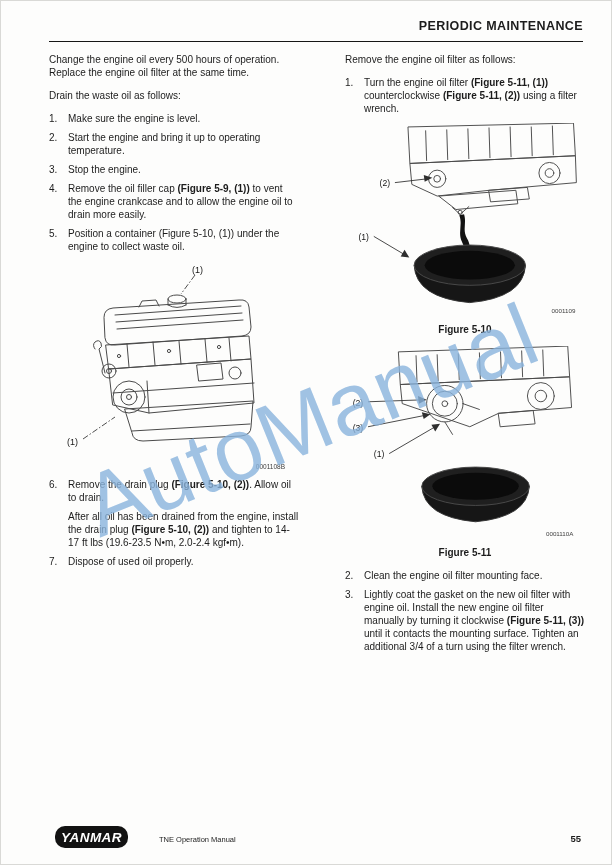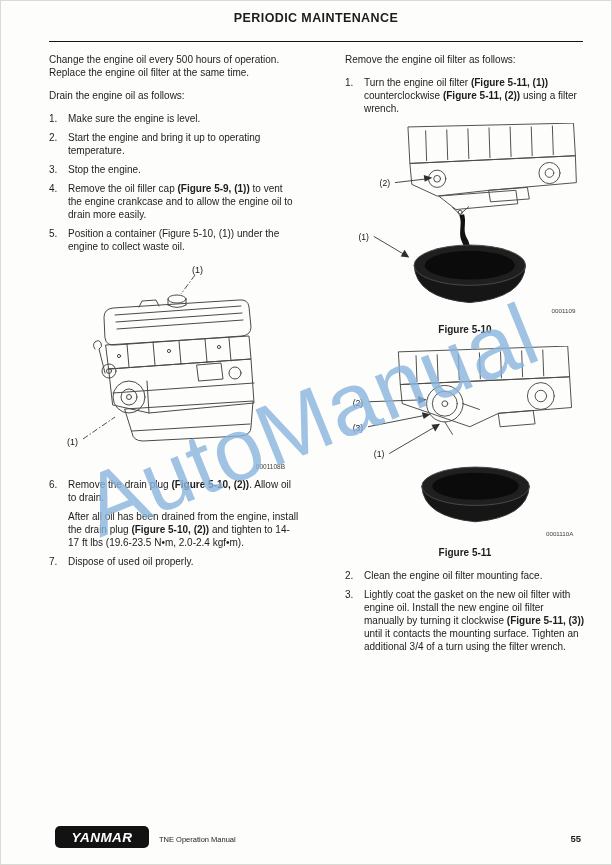--- a/index.html
+++ b/index.html
@@ -1,20 +1,20 @@
 <!DOCTYPE html>
 <html><head>
 <meta charset="utf-8">
 <style>
   * { margin:0; padding:0; box-sizing:border-box; }
   html,body { width:612px; height:865px; }
   body { background:#e9e9e7; font-family:"Liberation Sans","DejaVu Sans",sans-serif; color:#1c1c1c; }
   .page { position:relative; width:612px; height:865px; background:#fdfdfc; border:1px solid #d9d9d6; overflow:hidden; }
 
-  .header { position:absolute; top:10px; left:48px; right:28px; text-align:center; }
+  .header { position:absolute; top:18px; left:48px; right:28px; text-align:right; }
   .header-title { font-size:12.5px; font-weight:bold; letter-spacing:0.4px; }
   .header-rule { position:absolute; top:40px; left:48px; right:28px; border-top:1.8px solid #161616; }
 
   .columns { position:absolute; top:52px; left:48px; right:28px; display:flex; gap:46px; }
   .col { width:253px; font-size:10px; line-height:13px; }
   .para { margin-bottom:10px; }
   .step { display:flex; margin-bottom:6px; }
   .step-num { width:19px; flex:none; }
   .step-body { flex:1; }
 
@@ -31,41 +31,41 @@
   .figcode { font-size:6.5px; fill:#3c3c3c; }
 
   .watermark {
     position:absolute; left:30px; top:368px; width:560px;
     text-align:center; transform:rotate(-22deg);
     font-size:88px; font-weight:400; letter-spacing:1px;
     opacity:0.8; pointer-events:none; z-index:5; white-space:nowrap;
   }
 
   .footer { position:absolute; left:48px; right:28px; bottom:16px; height:24px; }
-  .logo { position:absolute; left:6px; bottom:0; width:94px; height:22px; background:#121212; color:#fff;
-          border-radius:5px; display:flex; align-items:center; justify-content:center;
+  .logo { position:absolute; left:6px; bottom:0; width:73px; height:22px; background:#121212; color:#fff;
+          border-radius:10px; display:flex; align-items:center; justify-content:center;
           font-weight:bold; font-style:italic; font-size:13.5px; letter-spacing:0.5px;margin-top:45px; }
   .manual-name { position:absolute; left:110px; bottom:4px; font-size:7.5px; }
   .page-num { position:absolute; right:2px; bottom:4px; font-size:9.5px; font-weight:bold; }
 </style>
 </head>
 <body>
 
 <div class="page">
 
   <div class="header">
     <div class="header-title">PERIODIC MAINTENANCE</div>
   </div>
   <div class="header-rule"></div>
 
   <div class="columns">
 
     <div class="col">
       <p class="para">Change the engine oil every 500 hours of operation. Replace the engine oil filter at the same time.</p>
-      <p class="para">Drain the engine oil as follows:</p>
+      <p class="para">Drain the waste oil as follows:</p>
 
       <div class="step">
         <span class="step-num">1.</span>
         <div class="step-body"><span>Make sure the engine is level.</span></div>
       </div>
       <div class="step">
         <span class="step-num">2.</span>
         <div class="step-body"><span>Start the engine and bring it up to operating temperature.</span></div>
       </div>
       <div class="step">

